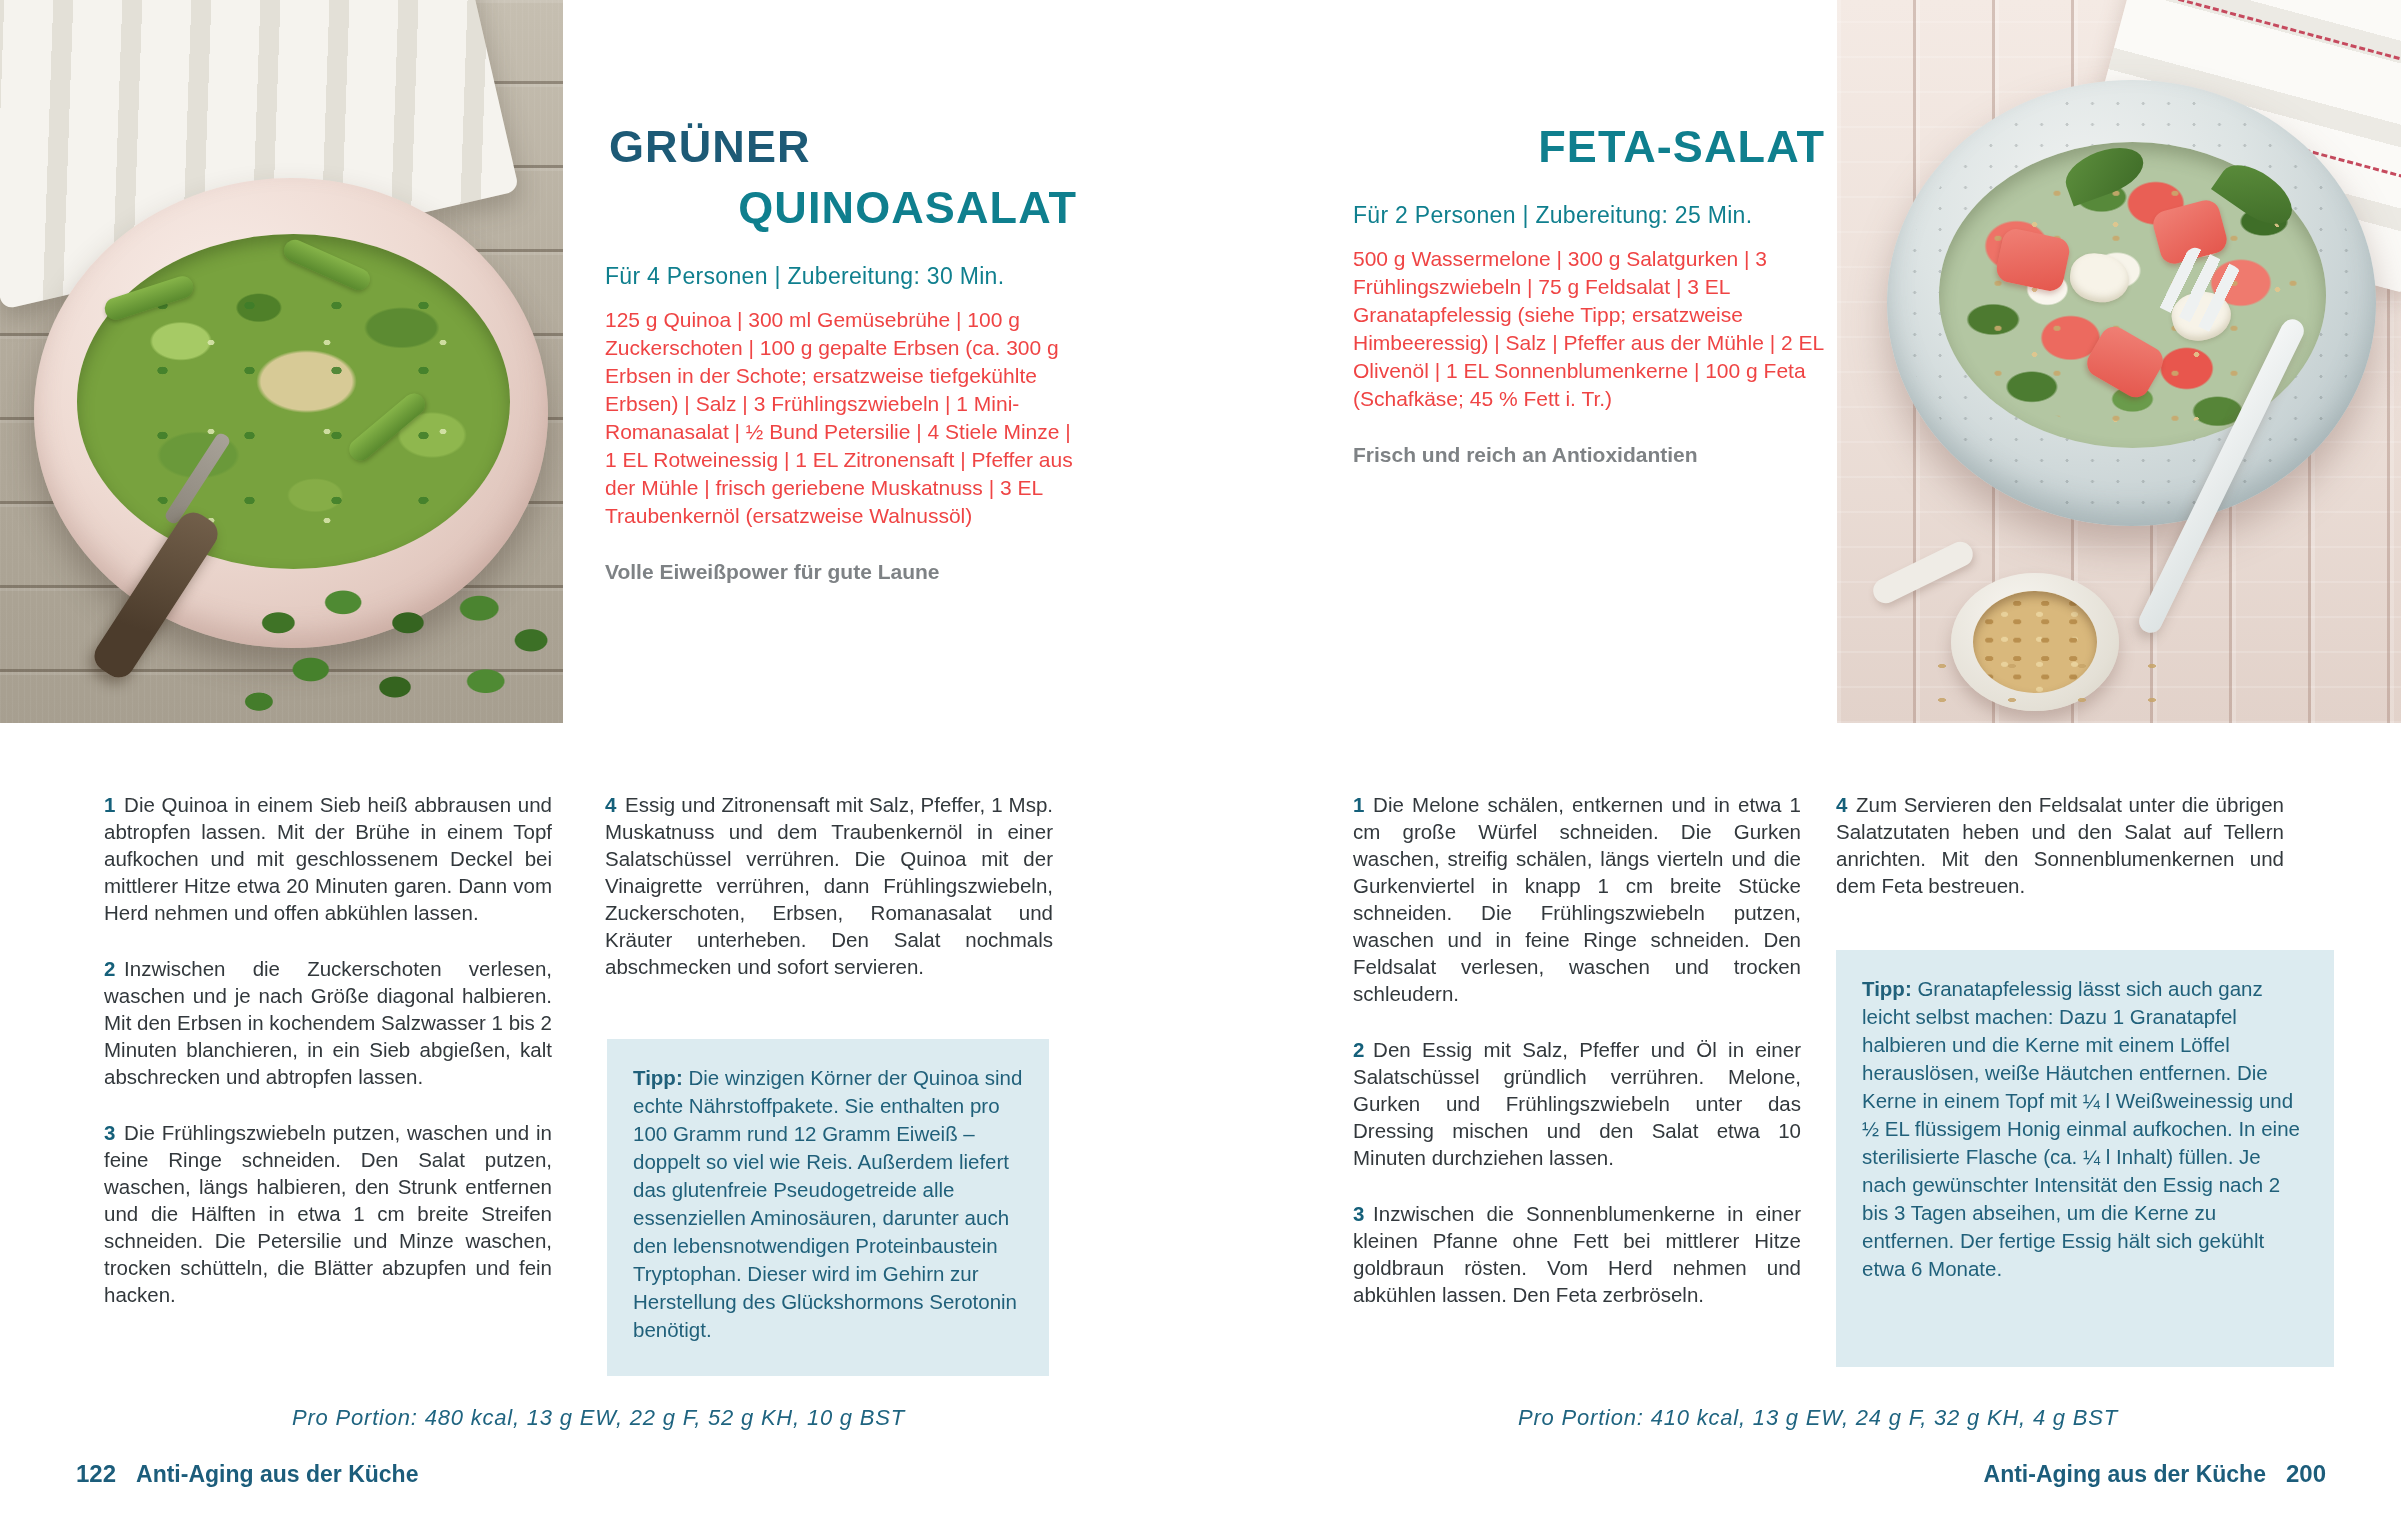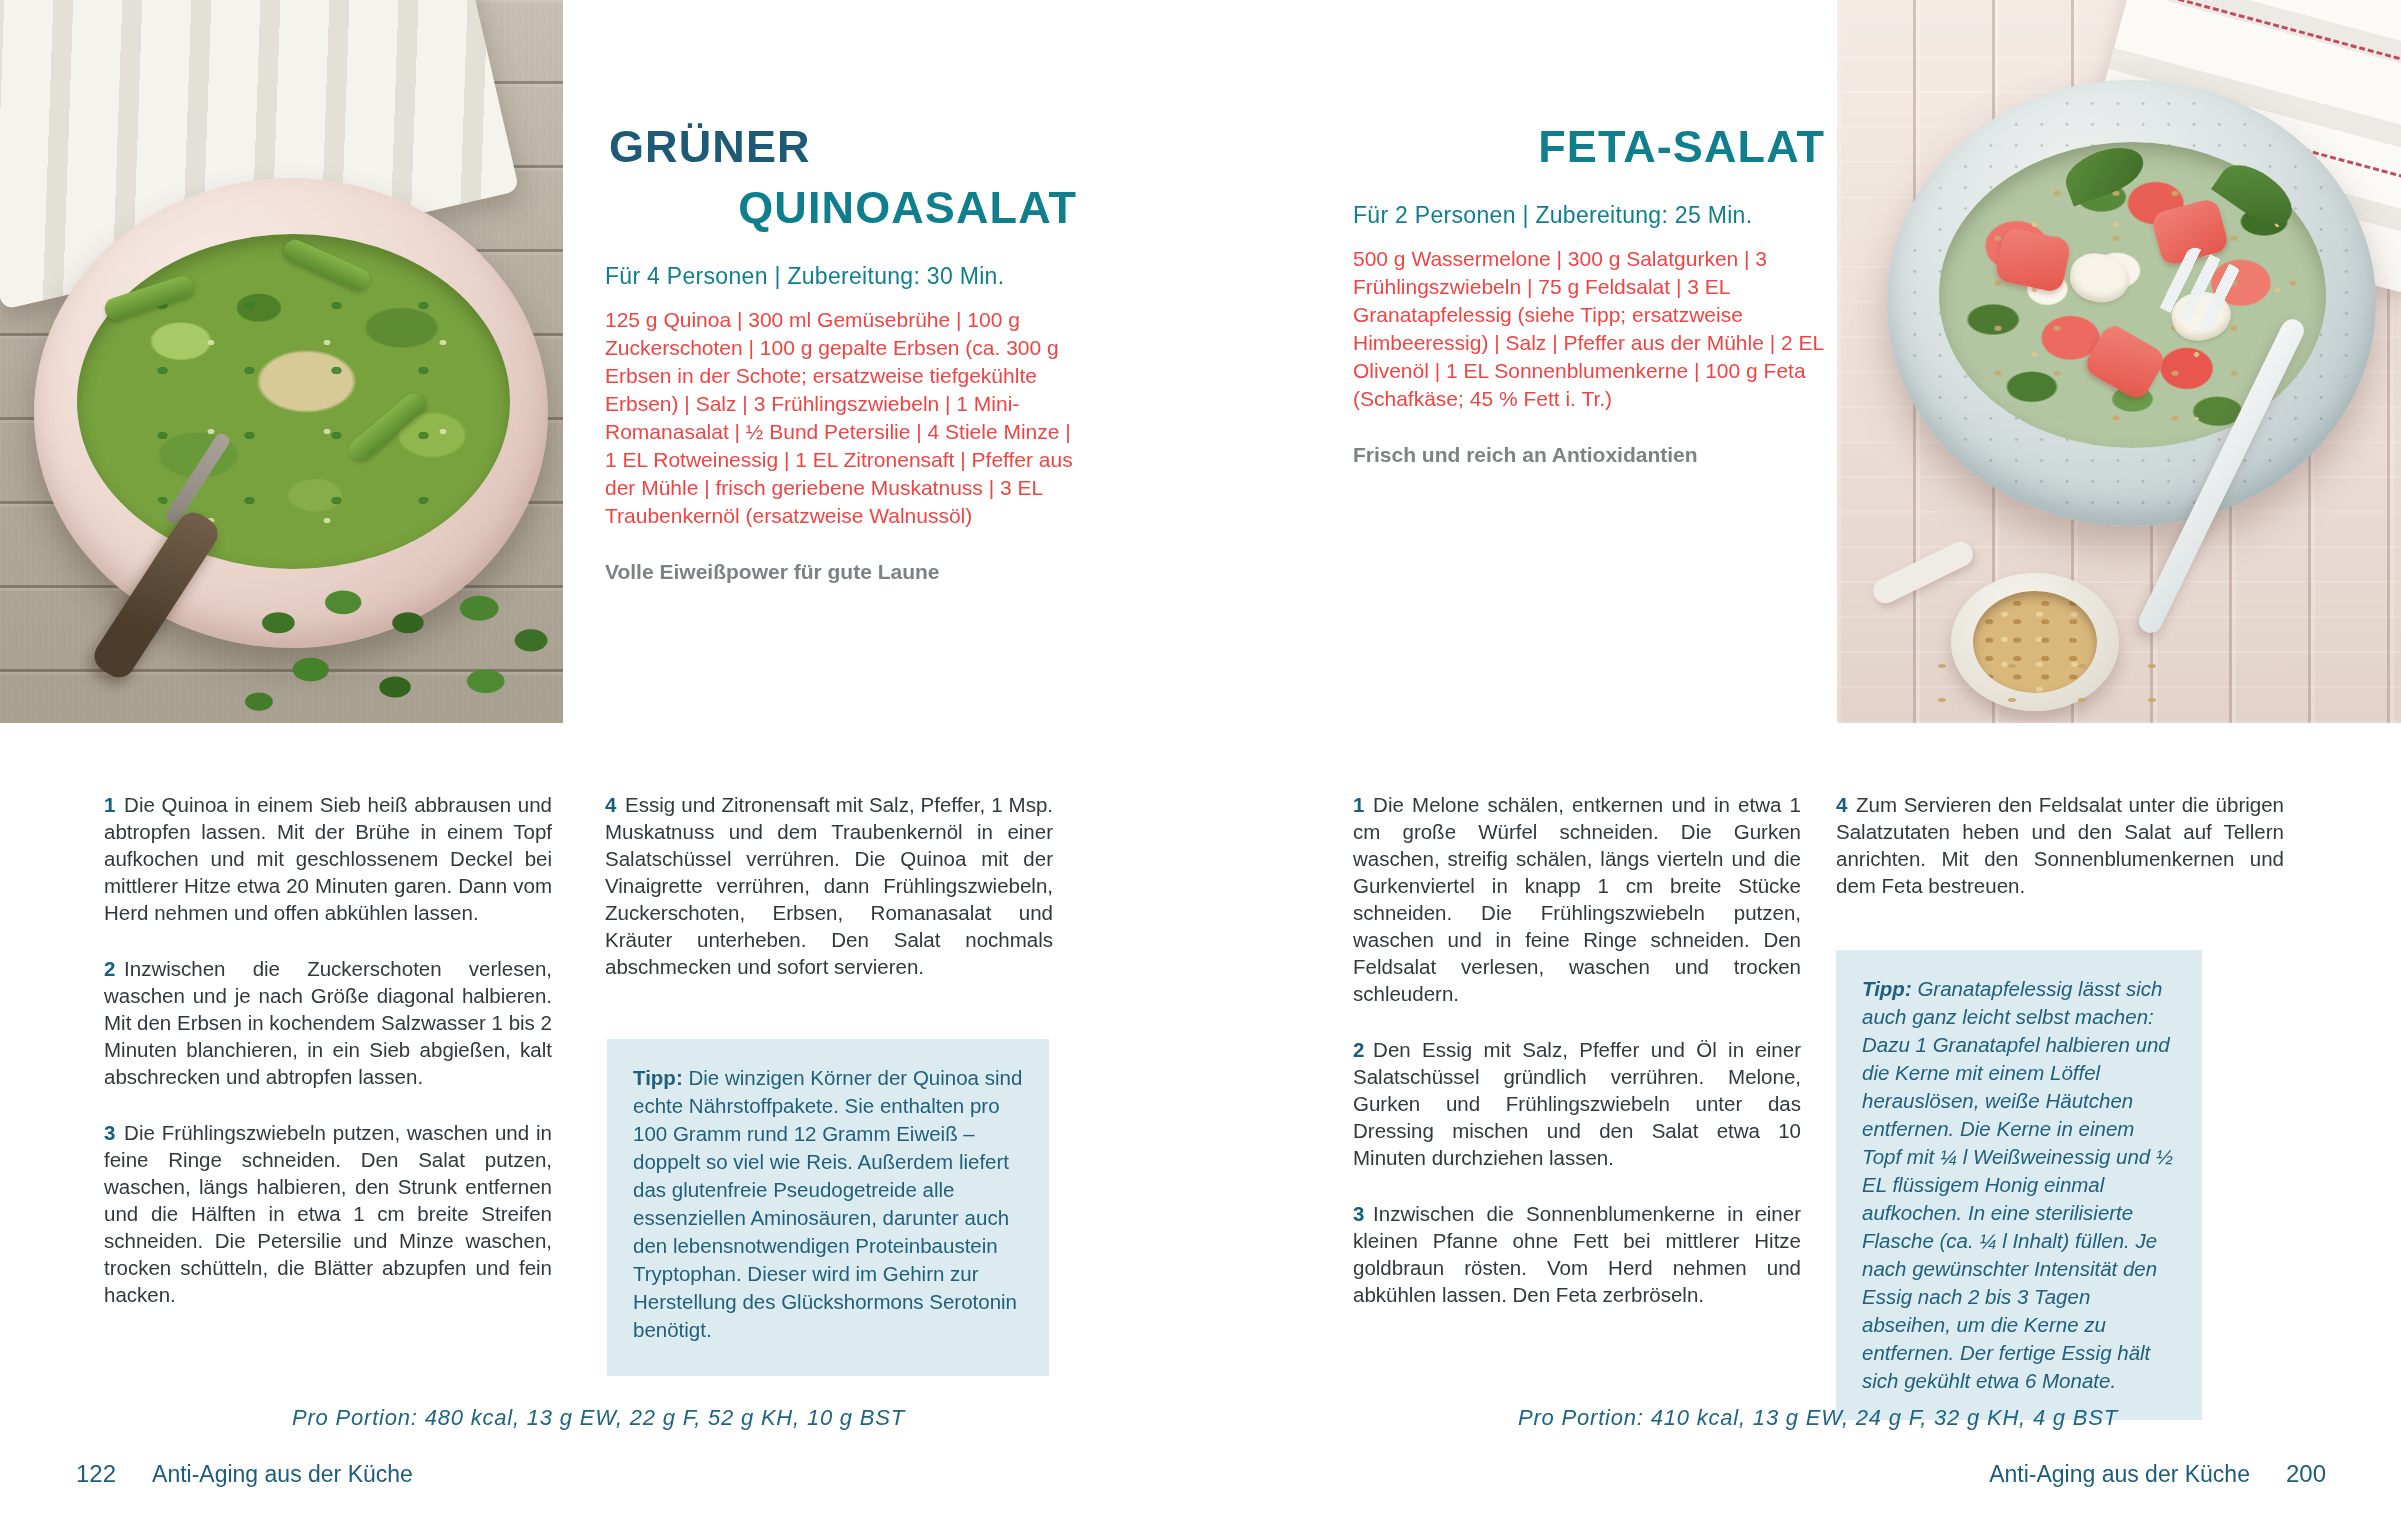--- a/index.html
+++ b/index.html
@@ -140,28 +140,28 @@
   .ingredients{margin-top:16px;font-size:21px;line-height:28px;font-weight:400;color:#ef4444;}
   .claim{margin-top:30px;font-size:21px;font-weight:700;color:#7e8285;}
 
   .col{position:absolute;width:448px;top:791px;}
   .step{margin:0 0 29px 0;font-size:20.5px;line-height:27px;color:#32383c;text-align:justify;hyphens:auto;}
   .stepnum{font-weight:700;color:#15607a;padding-right:8.7px;}
 
   .tip{position:absolute;background:#dcebf0;color:#20607a;font-size:20.5px;line-height:28px;
     padding:25px 26px;box-sizing:border-box;}
   .tip-left{left:607px;top:1039px;width:442px;min-height:337px;}
-  .tip-right{left:1836px;top:950px;width:366px;min-height:417px;font-style:italic;}
+  .tip-right{left:1836px;top:950px;width:498px;min-height:417px;}
   .tiplabel{font-weight:700;}
 
   .nutrition{position:absolute;top:1405px;font-size:22px;font-style:italic;color:#1f6480;letter-spacing:0.8px;text-align:center;}
   .nutrition-left{left:120px;width:957px;}
   .nutrition-right{left:1353px;width:930px;}
 
-  .footer{position:absolute;top:1460px;display:flex;align-items:baseline;gap:36px;color:#1c5d7b;}
+  .footer{position:absolute;top:1460px;display:flex;align-items:baseline;gap:20px;color:#1c5d7b;font-weight:bold;}
   .footer-left{left:76px;}
   .footer-right{left:1353px;width:973px;justify-content:flex-end;}
   .pagenum{font-size:24px;}
   .foottext{font-size:23px;}
 </style>
 </head>
 <body>
 
 <div class="spread">
 

